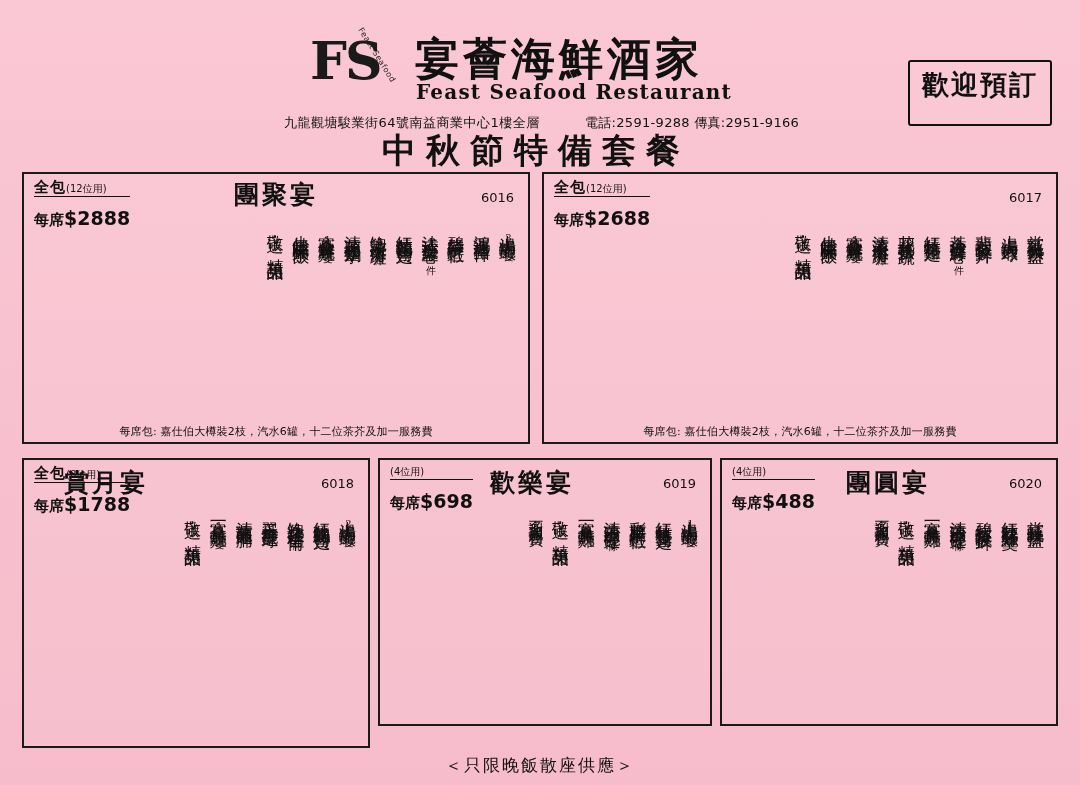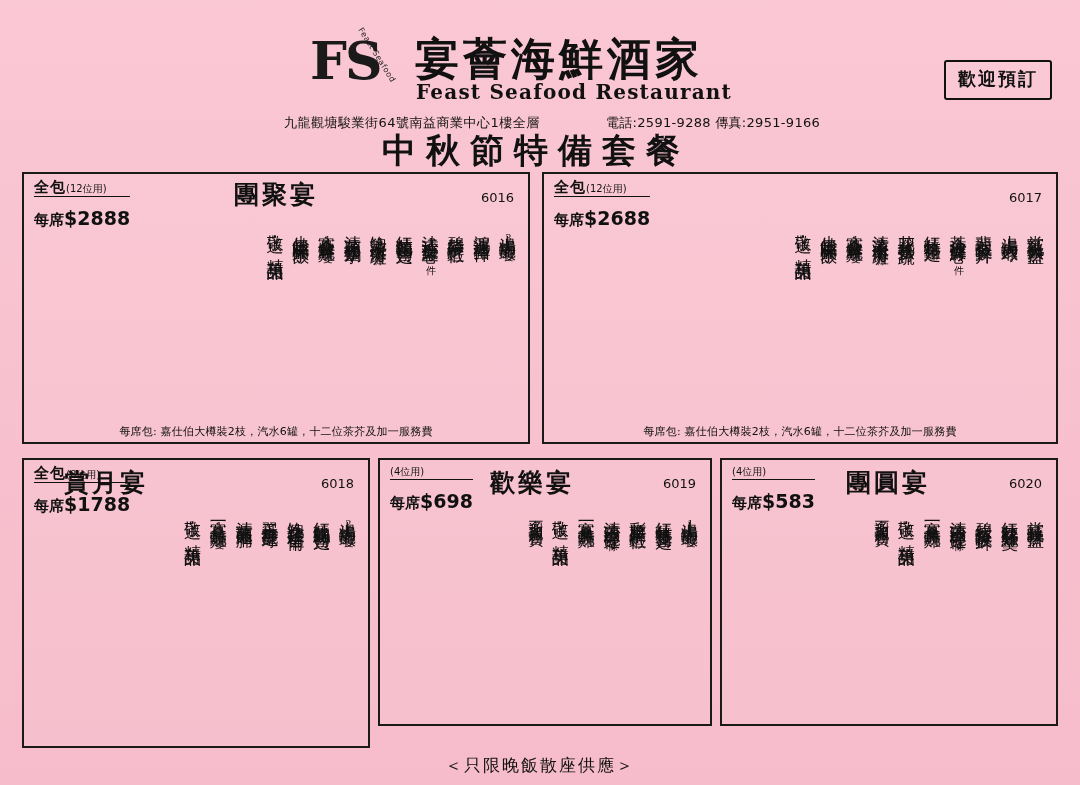--- a/index.html
+++ b/index.html
@@ -74,30 +74,29 @@
     font-size: 13px;
     letter-spacing: 0.5px;
     color: #111;
   }
   .tel {
     position: absolute;
     left: 585px; top: 100px;
     font-size: 13px;
     letter-spacing: 0.3px;
     color: #111;
-    margin-left: 21px;
   }
   .welcome-stamp {
     position: absolute;
     right: 28px; top: 46px;
     border: 2px solid #111;
     border-radius: 3px;
-    padding: 5px 12px 7px;
-    font-family: "DejaVu Serif", serif;
-    font-size: 18px;
+    padding: 5px 12px 21px;
+    font-family: "DejaVu Serif", serif;
+    font-size: 27px;
     font-weight: bold;
     letter-spacing: 2px;
     color: #111;
     background: rgba(255,255,255,0.06);
   }
   .main-title {
     position: absolute;
     top: 128px; left: 0; right: 8px;
     text-align: center;
     font-family: "DejaVu Serif", serif;
@@ -300,21 +299,21 @@
       <div class="dish"><span>宴薈一品燒雞</span><span class="qty">半隻</span></div>
       <div class="dish"><span>敬送：精美甜品</span></div>
       <div class="dish thanks">多謝加一服務費</div>
     </div>
   </div>
 
   <div class="panel" style="left:720px; top:458px; width:338px; height:268px;">
     <div class="panel-head">
       <div class="price-box" style="top:4px;">
         <div class="pb1" style="font-size:11px;"><span class="small">(4位用)</span></div>
-        <div class="pb2"><span>每席</span><span class="amt">$583</span></div>
+        <div class="pb2"><span>每席</span><span class="amt">$488</span></div>
       </div>
       <div class="panel-title" style="left:124px; right:auto; text-align:left; top:6px;">團圓宴</div>
       <div class="panel-code">6020</div>
     </div>
     <div class="dishes" style="height:208px; padding-left:28px;">
       <div class="dish"><span>當紅燒味拼盆</span><span class="qty"></span></div>
       <div class="dish"><span>紅燒花膠雞絲羹</span><span class="qty"></span></div>
       <div class="dish"><span>碧綠蝦仁象拔蚌</span><span class="qty"></span></div>
       <div class="dish"><span>清蒸沙巴龍躉仔</span><span class="qty">1條</span></div>
       <div class="dish"><span>宴薈一品燒雞</span><span class="qty">半隻</span></div>

